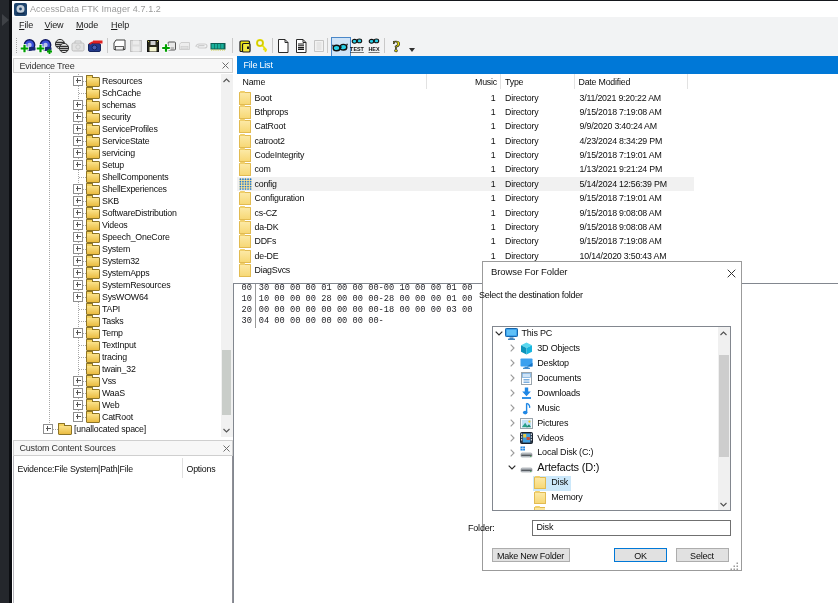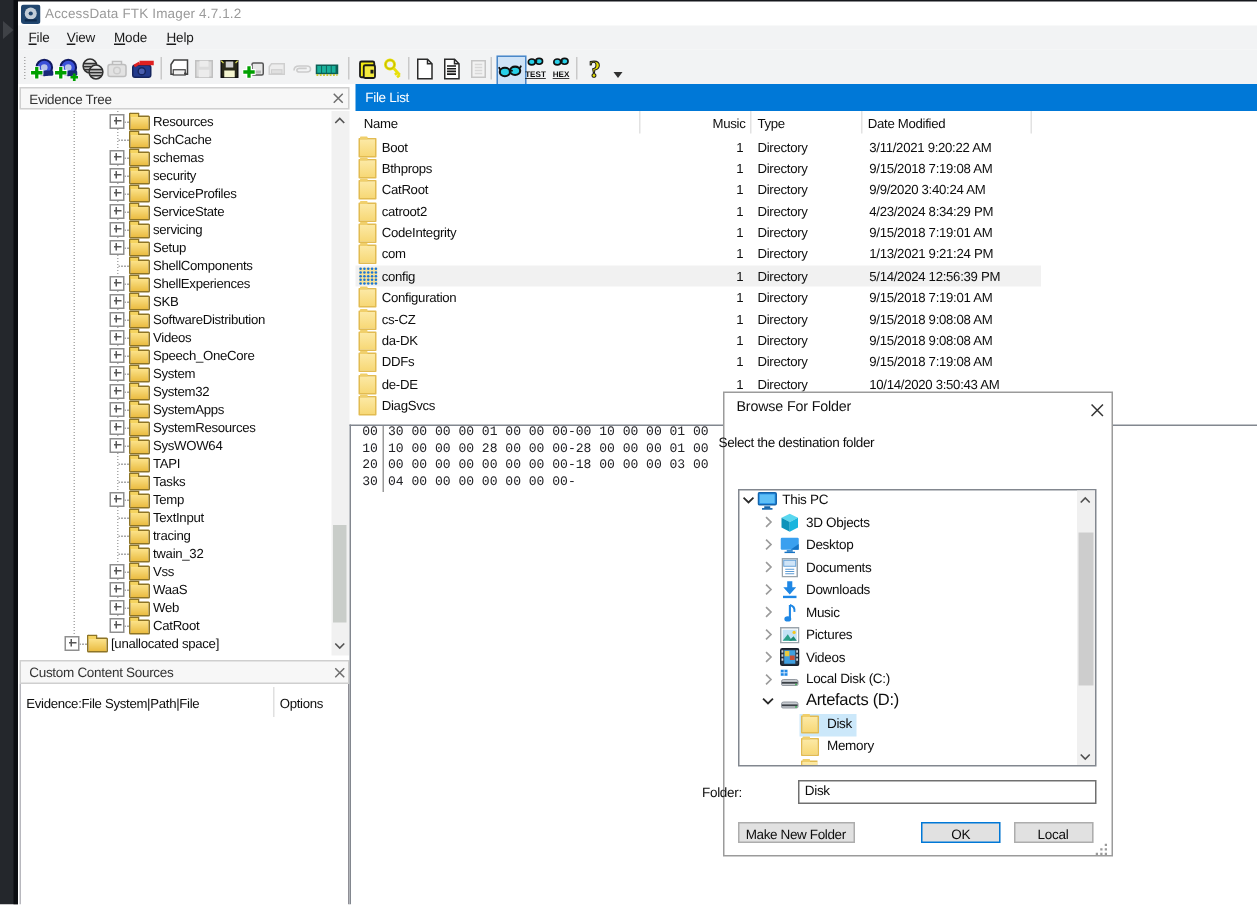--- a/index.html
+++ b/index.html
@@ -538,21 +538,21 @@
     <div class="wfold" style="left:0;top:2px;width:10px;height:10px"></div>
   </div>
 <div class="t" style="left:468px;top:523px;font-size:9px">Folder:</div>
 <div class="a" style="left:532px;top:519.5px;width:198.5px;height:16px;background:#fff;border:1px solid #707070;box-sizing:border-box"></div>
 <div class="t" style="left:536.5px;top:521.5px;font-size:9px">Disk</div>
 <div class="a" style="left:491.5px;top:548px;width:78px;height:13.5px;background:#e1e1e1;border:1px solid #adadad;box-sizing:border-box"></div>
 <div class="t" style="left:491.5px;top:550.5px;width:78px;text-align:center;font-size:9px;letter-spacing:-0.25px">Make New Folder</div>
 <div class="a" style="left:614px;top:548px;width:53px;height:13.5px;background:#e1e1e1;border:1px solid #0078d7;box-sizing:border-box"></div>
 <div class="t" style="left:614px;top:550.5px;width:53px;text-align:center;font-size:9px">OK</div>
 <div class="a" style="left:675.5px;top:548px;width:53px;height:13.5px;background:#e1e1e1;border:1px solid #adadad;box-sizing:border-box"></div>
-<div class="t" style="left:675.5px;top:550.5px;width:53px;text-align:center;font-size:9px">Local</div>
+<div class="t" style="left:675.5px;top:550.5px;width:53px;text-align:center;font-size:9px">Select</div>
 <svg class="a" style="left:730px;top:562px" width="9" height="9" viewBox="0 0 9 9">
 <g fill="#9a9a9a">
       <rect x="6.5" y="0.5" width="1.5" height="1.5"></rect>
       <rect x="6.5" y="3.5" width="1.5" height="1.5"></rect>
       <rect x="3.5" y="3.5" width="1.5" height="1.5"></rect>
       <rect x="6.5" y="6.5" width="1.5" height="1.5"></rect>
       <rect x="3.5" y="6.5" width="1.5" height="1.5"></rect>
       <rect x="0.5" y="6.5" width="1.5" height="1.5"></rect>
     </g>
   </svg>

